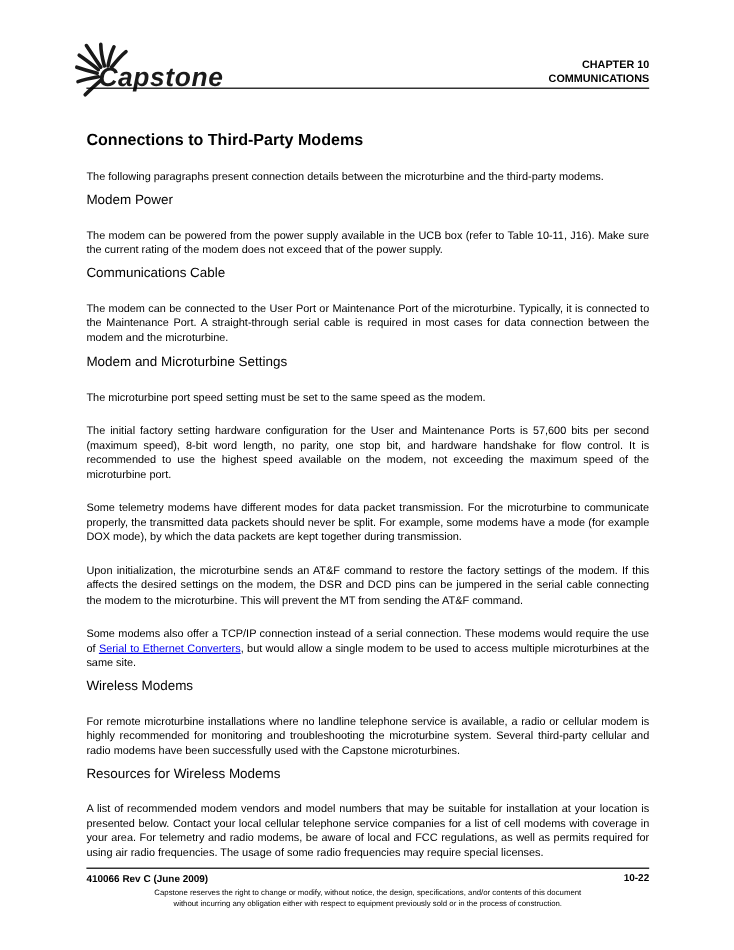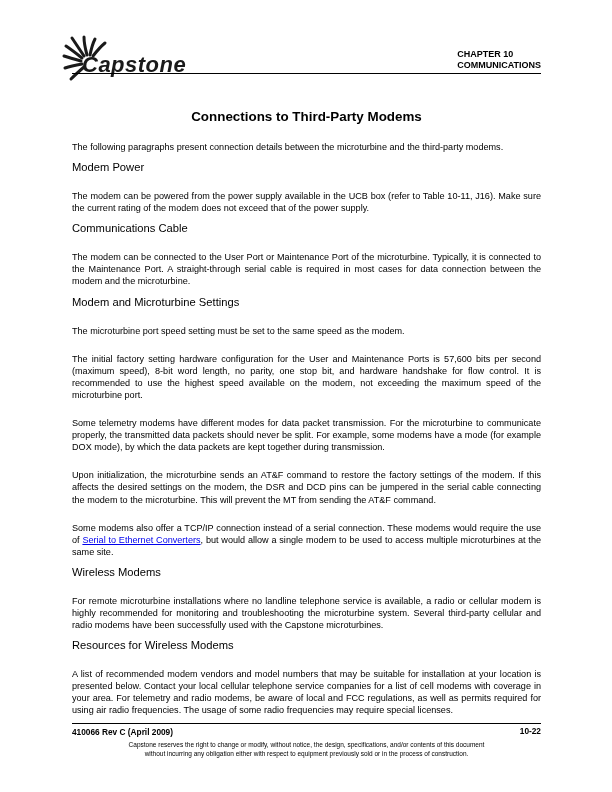--- a/index.html
+++ b/index.html
@@ -5,24 +5,24 @@
   html, body { margin: 0; padding: 0; }
   body {
     width: 612px; height: 792px; background: #ffffff; position: relative;
     font-family: "Liberation Sans", sans-serif; color: #000; overflow: hidden;
   }
   .logo { position: absolute; left: 62px; top: 34px; width: 120px; height: 48px; }
   .logo-text {
     position: absolute; left: 82px; top: 52px; font-size: 22px; font-weight: bold;
     font-style: italic; color: #1a1a1a; letter-spacing: 0.5px;
   }
-  .chapter { position: absolute; right: 71px; top: 49px; text-align: left; font-size: 9px; font-weight: bold; line-height: 11px; }
+  .chapter { position: absolute; right: 71px; top: 49px; text-align: right; font-size: 9px; font-weight: bold; line-height: 11px; }
   .header-rule { position: absolute; left: 72px; right: 71px; top: 73px; border-top: 1.3px solid #000; }
   .content { position: absolute; left: 72px; width: 469px; top: 108px; }
-  h1 { font-size: 13.4px; font-weight: bold; margin: 0 0 6px 0; line-height: 17px; text-align: center; }
+  h1 { font-size: 13.4px; font-weight: bold; margin: 0 0 6px 0; line-height: 17px; }
   h2 { font-size: 11.2px; font-weight: normal; margin: 7px 0 4px 0; line-height: 14px; }
   p { font-size: 9.1px; line-height: 12.1px; margin: 16px 0 6px 0; text-align: justify; }
   a.link { color: #0000ee; text-decoration: underline; }
   .footer-rule { position: absolute; left: 72px; right: 71px; top: 723px; border-top: 1.3px solid #000; }
   .footer-left { position: absolute; left: 72px; top: 727px; font-size: 8.3px; font-weight: bold; }
   .footer-right { position: absolute; right: 71px; top: 726px; font-size: 8.3px; font-weight: bold; }
   .footer-note { position: absolute; left: 72px; width: 469px; top: 740px; font-size: 6.5px; text-align: center; line-height: 9px; }
 </style>
 </head>
 <body>
@@ -65,18 +65,18 @@
   <p><span>Some modems also offer a TCP/IP connection instead of a serial connection. These modems would require the use of </span><a class="link" href="#">Serial to Ethernet Converters</a><span>, but would allow a single modem to be used to access multiple microturbines at the same site.</span></p>
 
   <h2>Wireless Modems</h2>
   <p>For remote microturbine installations where no landline telephone service is available, a radio or cellular modem is highly recommended for monitoring and troubleshooting the microturbine system. Several third-party cellular and radio modems have been successfully used with the Capstone microturbines.</p>
 
   <h2>Resources for Wireless Modems</h2>
   <p>A list of recommended modem vendors and model numbers that may be suitable for installation at your location is presented below. Contact your local cellular telephone service companies for a list of cell modems with coverage in your area. For telemetry and radio modems, be aware of local and FCC regulations, as well as permits required for using air radio frequencies. The usage of some radio frequencies may require special licenses.</p>
 </div>
 
 <div class="footer-rule"></div>
-<div class="footer-left">410066 Rev C (April 2009)</div>
+<div class="footer-left">410066 Rev C (June 2009)</div>
 <div class="footer-right">10-22</div>
 <div class="footer-note">
   <div>Capstone reserves the right to change or modify, without notice, the design, specifications, and/or contents of this document</div>
   <div>without incurring any obligation either with respect to equipment previously sold or in the process of construction.</div>
 </div>
 
 </body></html>

